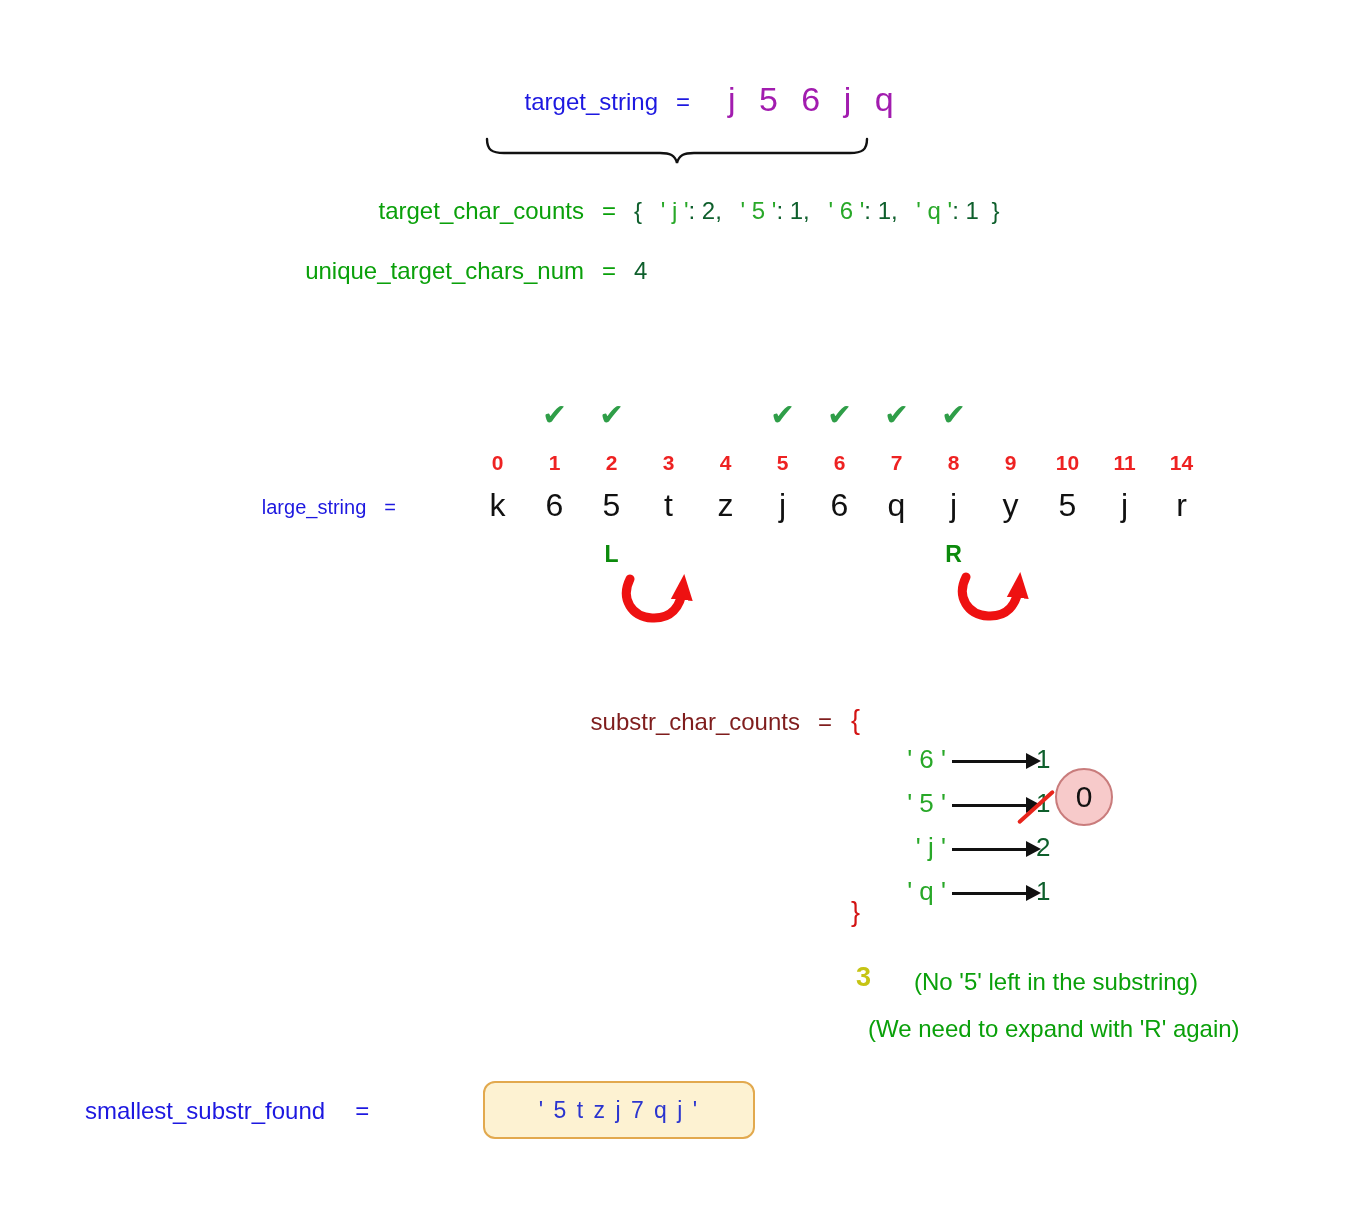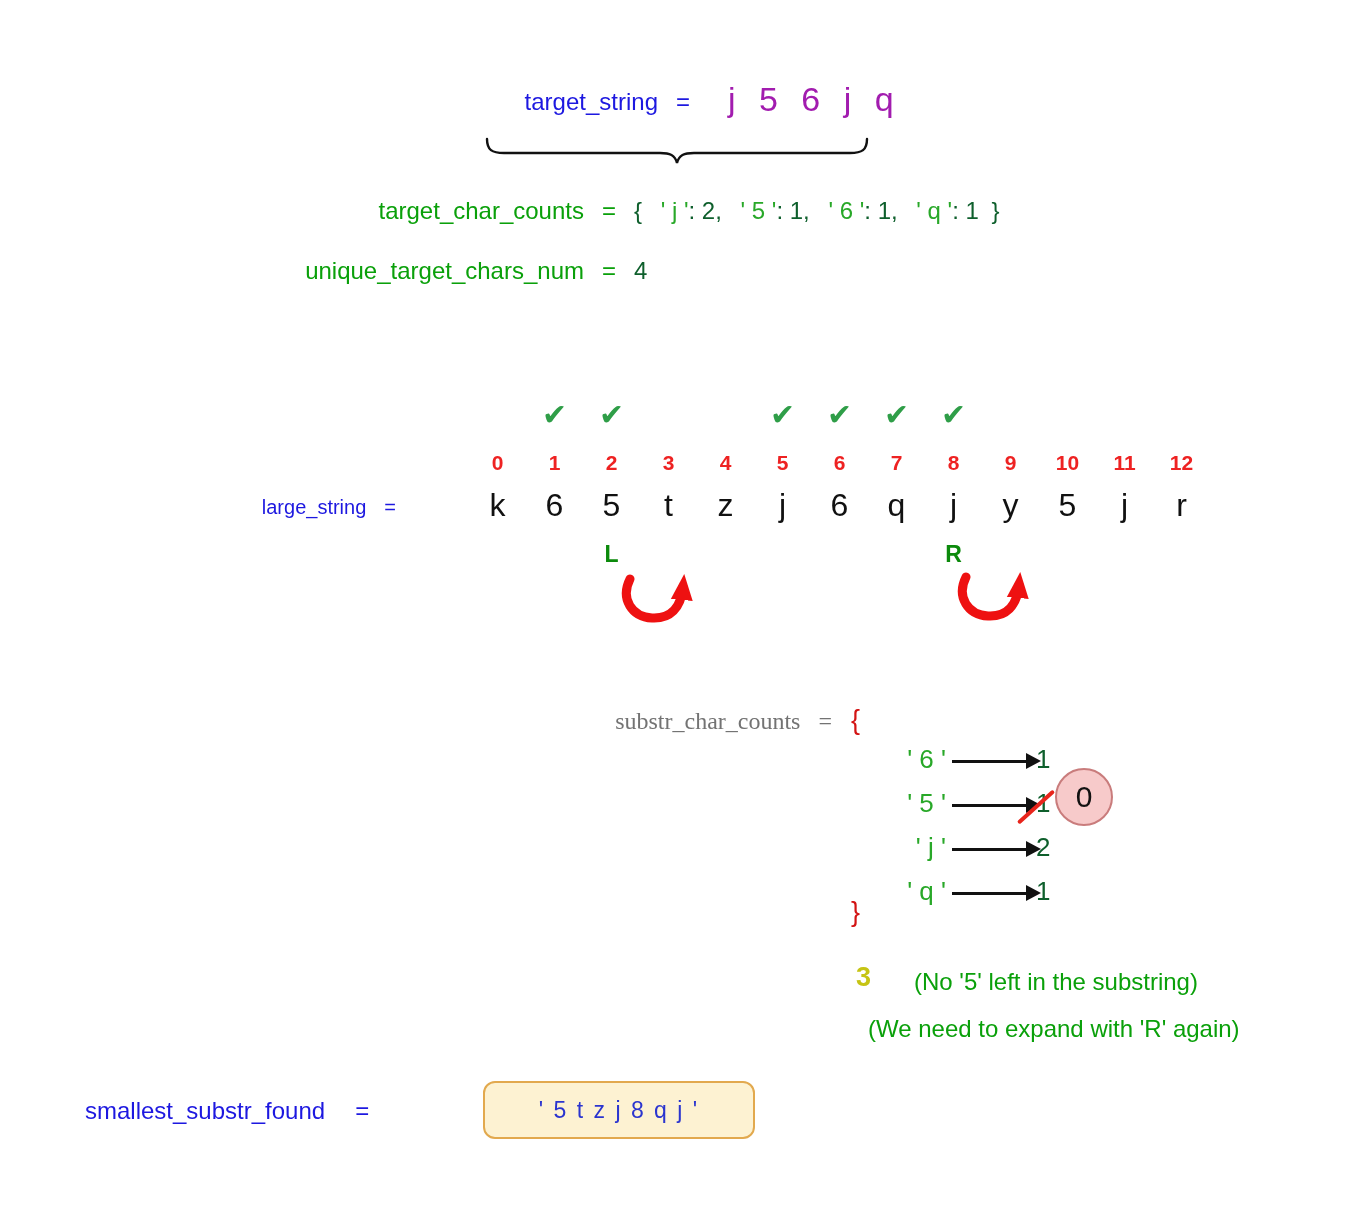--- a/index.html
+++ b/index.html
@@ -11,21 +11,21 @@
     overflow:hidden;
   }
   .abs{position:absolute;}
   .rlabel{text-align:right;white-space:nowrap;}
   .eq{margin-left:18px;}
   
   .blue{color:#1d18e0;}
   .green{color:#0aa00a;}
   .dkgreen{color:#0e5f2c;}
   .brgreen{color:#28a828;}
-  .redlbl{color:#737373;font-family:Liberation Serif, serif;}
+  .redlbl{color:#7f1d1d;}
 
   
   .t-label{left:0;top:88px;width:690px;font-size:24px;}
   .t-value{left:728px;top:80px;font-size:34px;letter-spacing:7px;color:#a21caf;}
 
   
   .ubrace{left:484px;top:136px;}
 
   
   .tc-label{left:0;top:197px;width:616px;font-size:24px;}
@@ -143,21 +143,21 @@
     <span class="cell">2</span>
     <span class="cell">3</span>
     <span class="cell">4</span>
     <span class="cell">5</span>
     <span class="cell">6</span>
     <span class="cell">7</span>
     <span class="cell">8</span>
     <span class="cell">9</span>
     <span class="cell">10</span>
     <span class="cell">11</span>
-    <span class="cell">12</span>
+    <span class="cell">14</span>
   </div>
 
   <div class="abs grid13 charrow">
     <span class="cell">k</span>
     <span class="cell">6</span>
     <span class="cell">5</span>
     <span class="cell">t</span>
     <span class="cell">z</span>
     <span class="cell">j</span>
     <span class="cell">6</span>
@@ -214,15 +214,15 @@
 
   <div class="abs brace sc-close">}</div>
 
   <div class="abs uh-value">3</div>
   <div class="abs note1 green">(No '5' left in the substring)</div>
   <div class="abs note2 green">(We need to expand with 'R' again)</div>
 
   <div class="abs res-label blue">
     <span>smallest_substr_found</span><span class="eq">=</span>
   </div>
-  <div class="abs res-box">' 5 t z j 8 q j '</div>
+  <div class="abs res-box">' 5 t z j 7 q j '</div>
 
 </div>
 
 </body></html>

